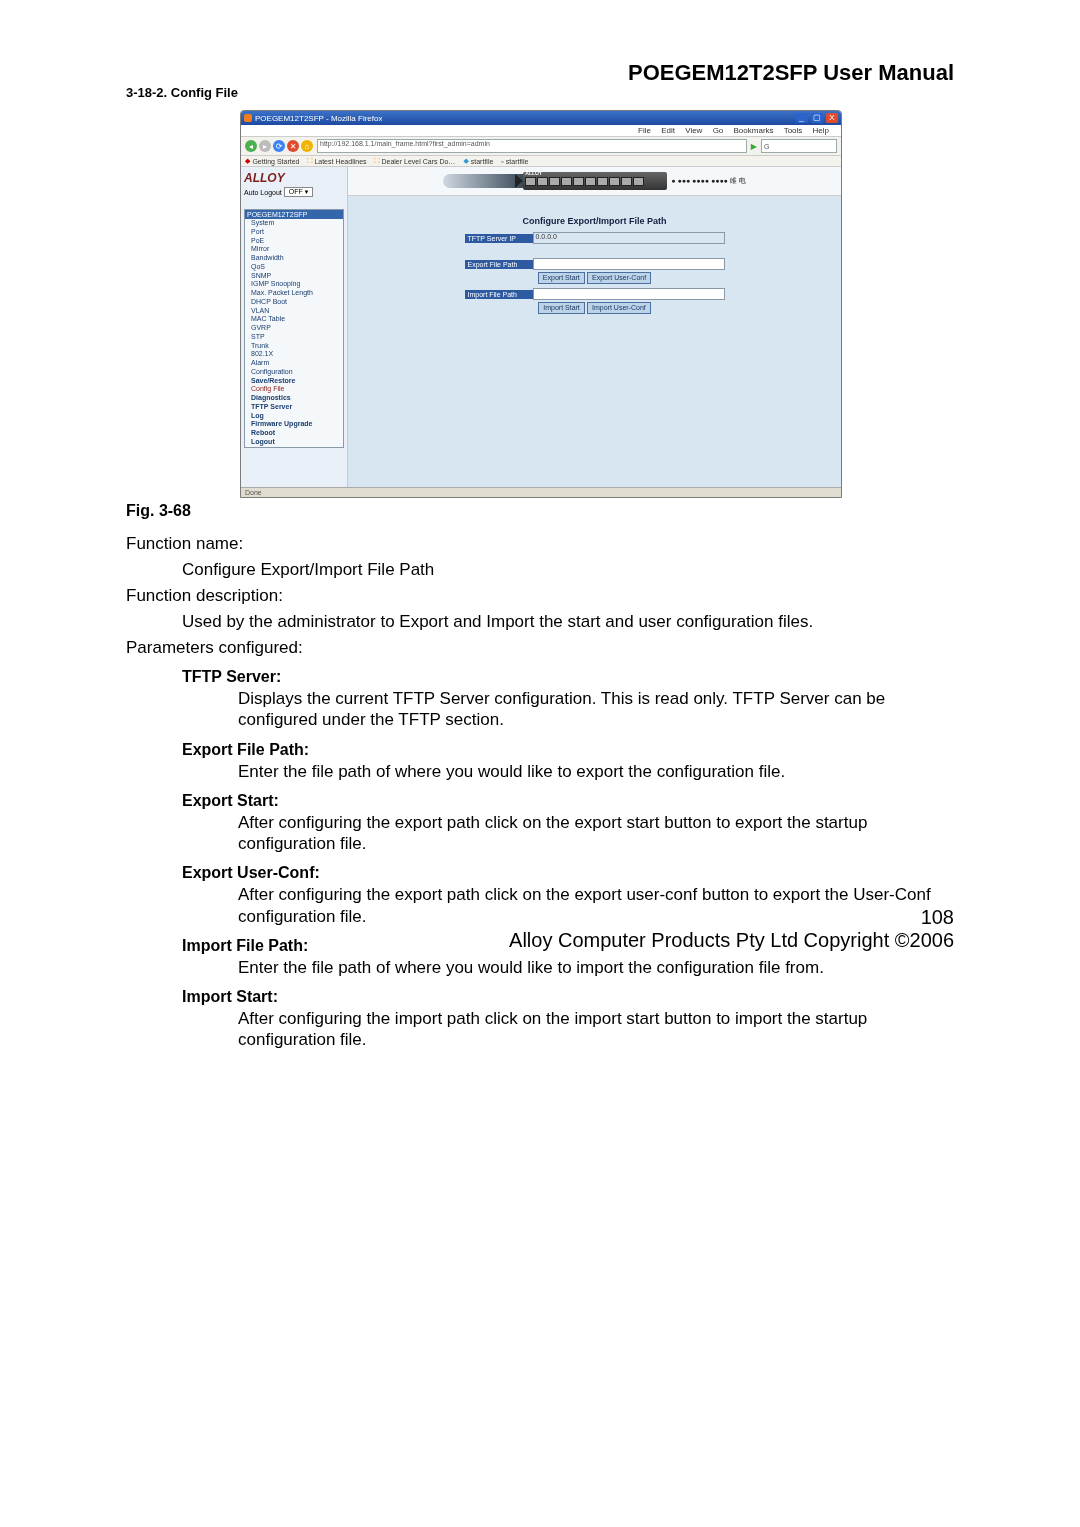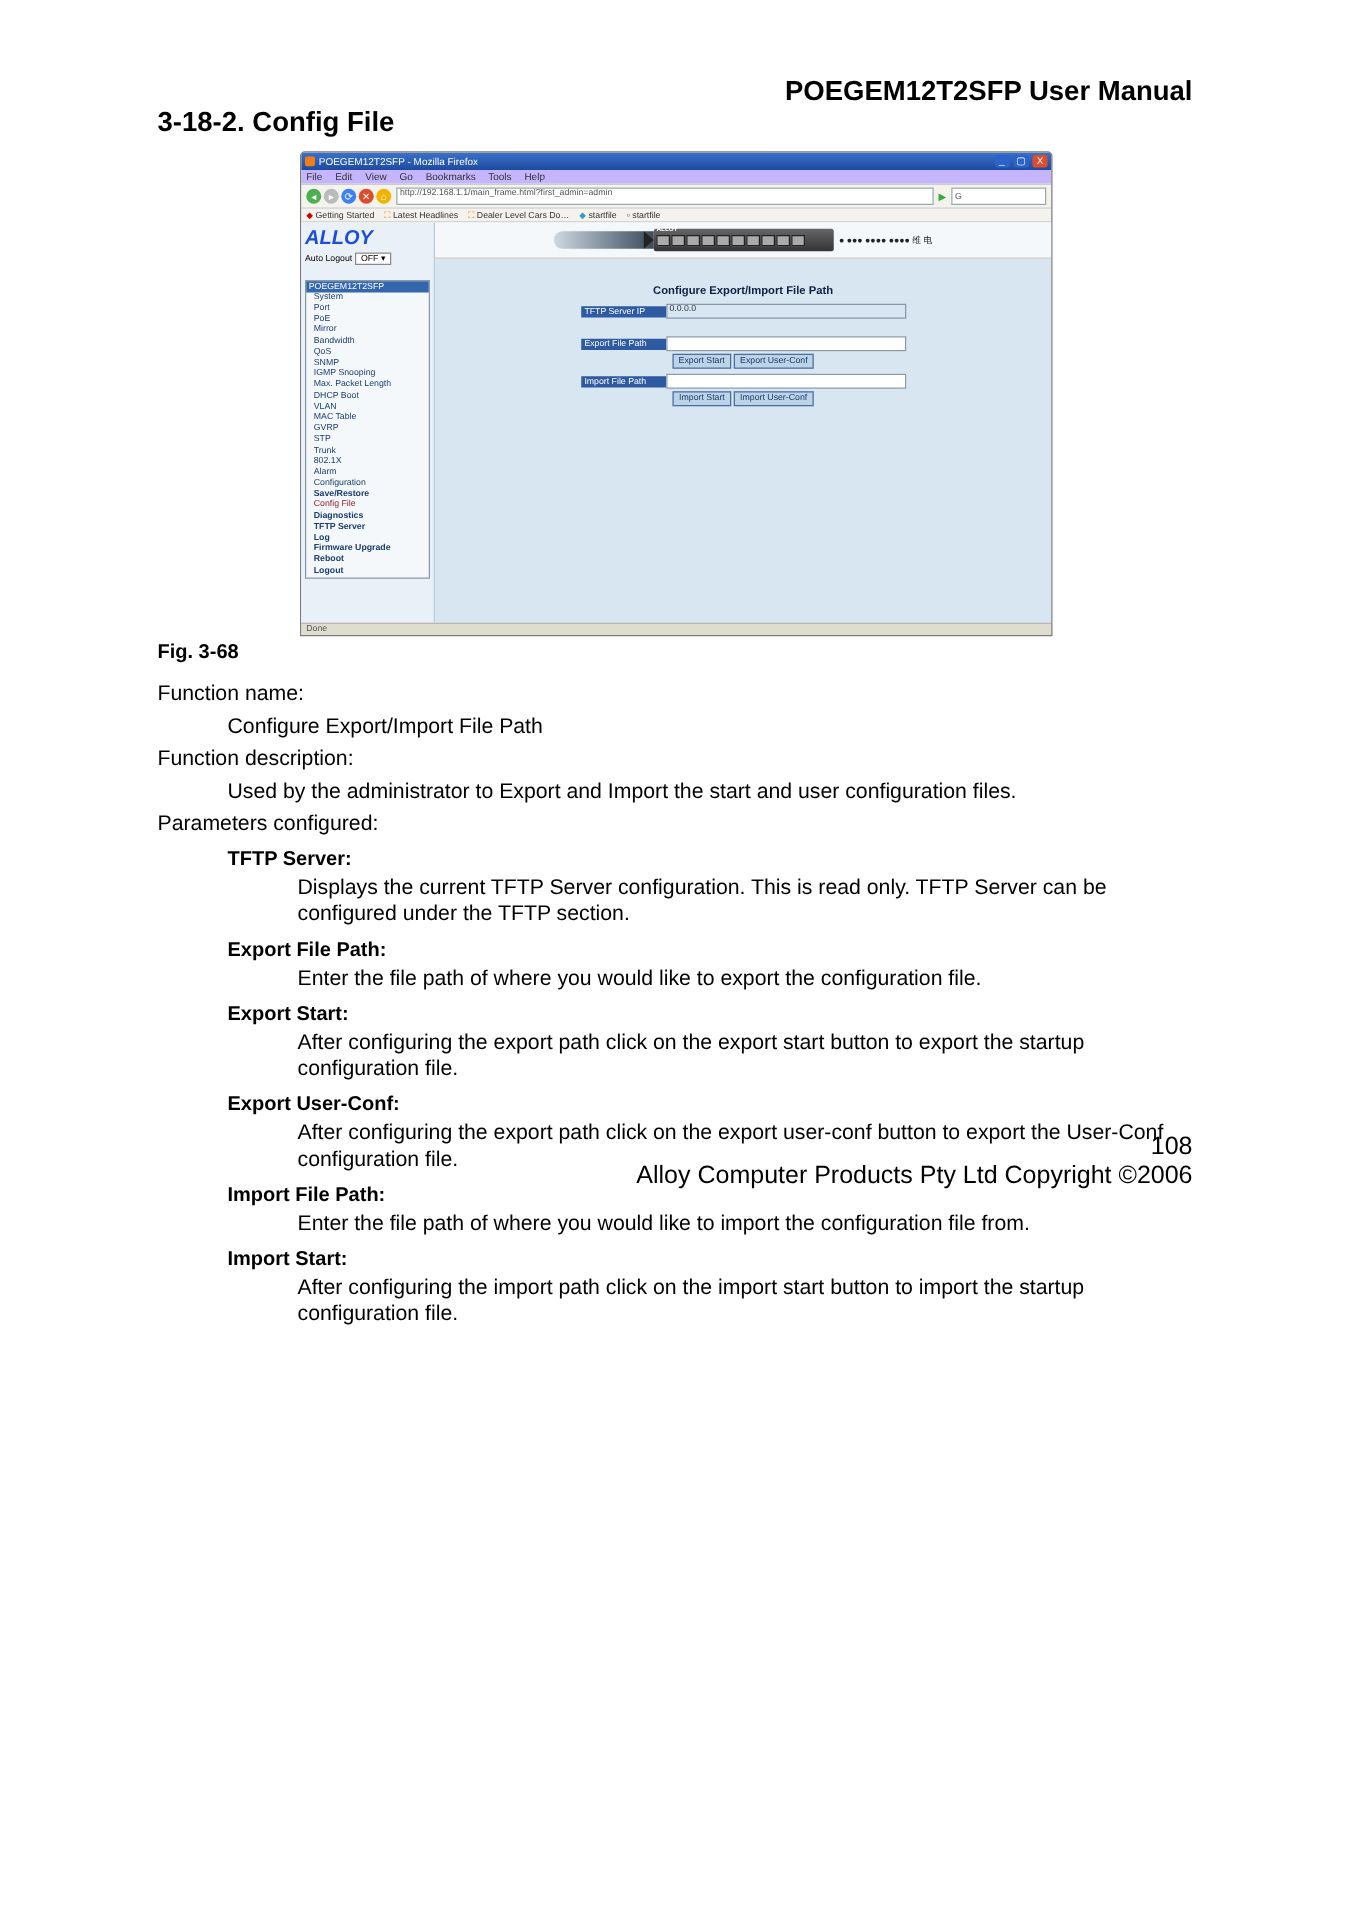--- a/index.html
+++ b/index.html
@@ -20,21 +20,21 @@
   }
   .header-right {
     position: absolute;
     top: 60px;
     right: 126px;
     font-weight: bold;
     font-size: 22px;
   }
   .section-title {
     font-weight: bold;
-    font-size: 22px;
+    font-size: 13px;
     margin-top: 25px;
     margin-bottom: 10px;
   }
   .figure {
     margin: 10px auto 4px auto;
     width: 600px;
   }
   .figure-caption {
     text-align: left;
     font-weight: bold;
@@ -98,24 +98,25 @@
     width: 12px; height: 10px;
     margin-left: 1px;
     border-radius: 2px;
     text-align: center;
     line-height: 10px;
   }
   .fx-winbtns .min { background:#2a63c9; color:#fff;}
   .fx-winbtns .max { background:#2a63c9; color:#fff;}
   .fx-winbtns .close { background:#e04b2e; color:#fff;}
   .fx-menubar {
-    background:#c4b5fd;
+    background:#ffffff;
     padding: 1px 4px;
     font-size: 8px;
     color:#333;
+    text-align:right;
   }
   .fx-menubar span { margin-right: 8px; }
   .fx-toolbar {
     display:flex;
     align-items:center;
     padding: 2px 4px;
     background:#f4f2ec;
     border-top:1px solid #ccc;
     border-bottom:1px solid #ccc;
     gap:4px;
@@ -160,23 +161,23 @@
   .fx-sidebar {
     width:100px;
     background:#e9f0f7;
     border-right:1px solid #bcd;
     padding:4px 3px;
     font-size:7px;
     color:#1a3d6d;
     display:flex; flex-direction:column;
   }
   .fx-logo {
-    color:#1d4ed8;
+    color:#7f1d1d;
     font-weight:bold;
-    font-size:16px;
+    font-size:12px;
     font-style:italic;
   }
   .fx-autologout { font-size:7px; color:#000; margin-top:2px; display:flex; align-items:center; gap:2px;}
   .fx-autologout .sel { background:#fff; border:1px solid #888; padding:0 4px; font-size:7px;}
   .fx-menu-box {
     margin-top:12px;
     border:1px solid #89a;
     background:#f4f8fb;
   }
   .fx-menu-head {

